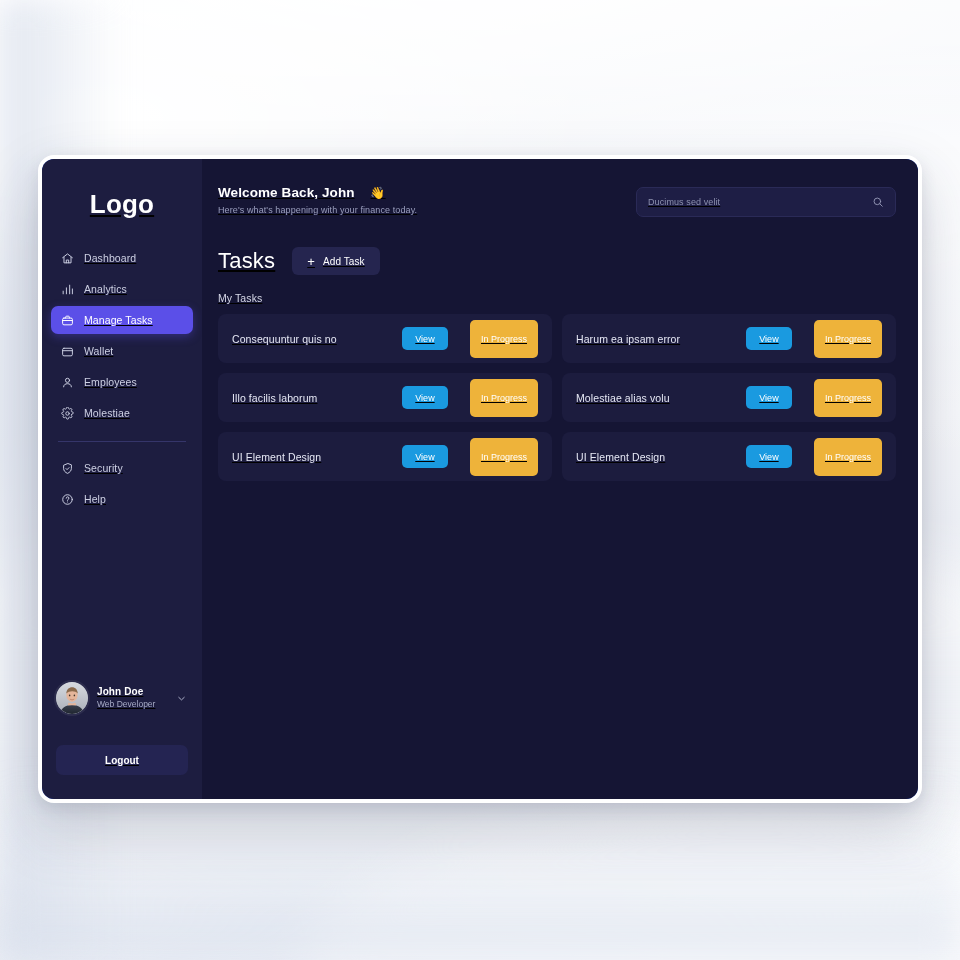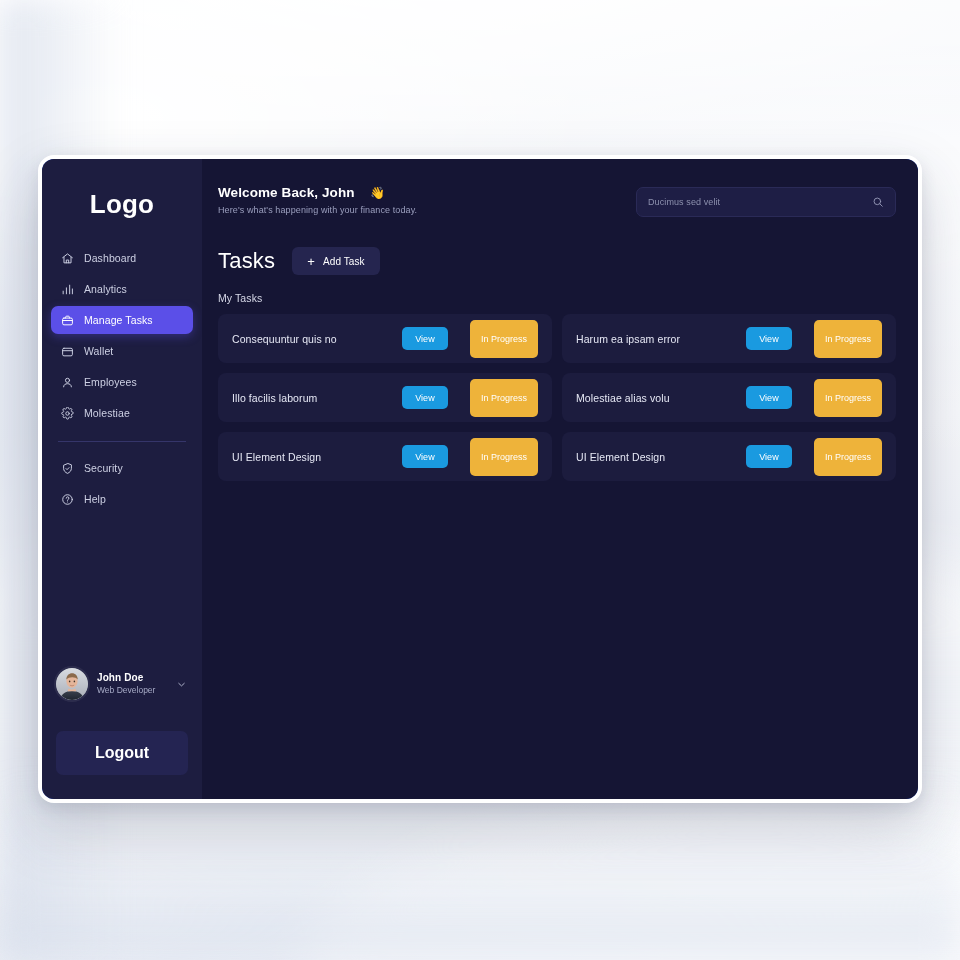--- a/index.html
+++ b/index.html
@@ -67,20 +67,21 @@
   #app-window {
     position: absolute;
     left: 38px; top: 155px;
     width: 884px; height: 648px;
     border-radius: 16px;
     background: #1d4ed8;
     border: 4px solid #ffffff;
     box-shadow: 0 26px 60px rgba(40,50,80,0.22), 0 6px 16px rgba(40,50,80,0.12);
     overflow: hidden;
     display: flex;
+    text-decoration: underline;
   }
 
   
   #sidebar {
     width: 160px;
     flex: 0 0 160px;
     background: #1d1d40;
     display: flex;
     flex-direction: column;
     padding: 0;
@@ -158,25 +159,25 @@
   }
   .profile-role {
     color: #a7abc6; font-size: 8.5px;
     white-space: nowrap; overflow: hidden; text-overflow: ellipsis;
   }
   .chev { color: #b9bcd4; flex: 0 0 12px; display: flex; }
   .chev svg { width: 11px; height: 11px; }
 
   .logout {
     margin: 0 14px 24px 14px;
-    height: 44px;
+    height: 30px;
     border-radius: 7px;
     background: #242452;
     color: #ffffff;
-    font-size: 16px;
+    font-size: 10px;
     font-weight: 700;
     display: flex;
     align-items: center;
     justify-content: center;
     cursor: pointer;
     border: none;
     font-family: inherit;
   }
 
   

